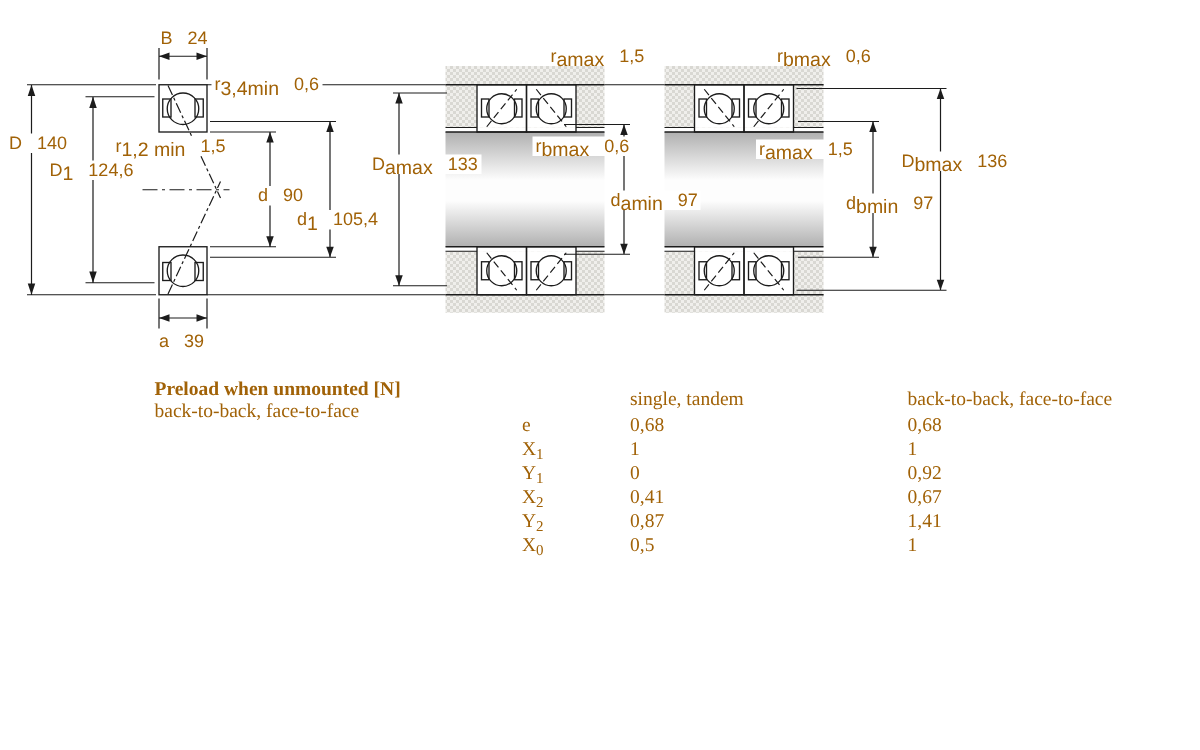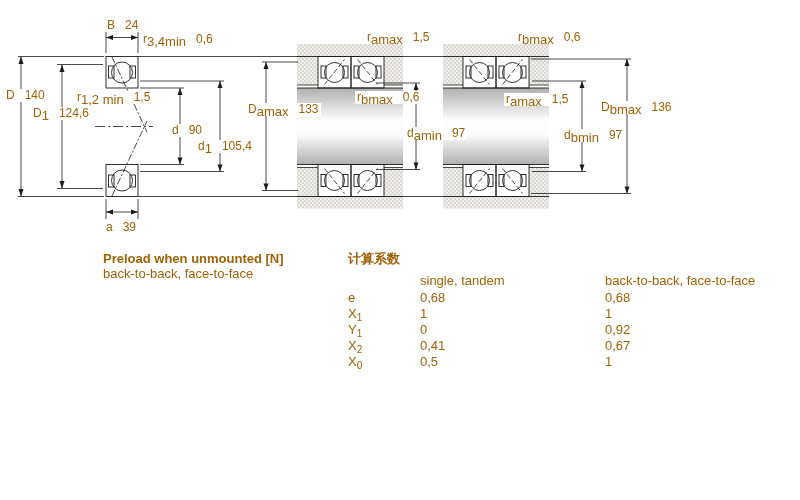--- a/index.html
+++ b/index.html
@@ -7,21 +7,21 @@
         font-family:"Liberation Sans",sans-serif;color:#a16207;}
   svg{position:absolute;left:0;top:0;}
   .ln{stroke:#1c1c1c;stroke-width:0.9;fill:none;}
   .dim{stroke:#1c1c1c;stroke-width:0.8;fill:none;}
   .arr{fill:#1c1c1c;stroke:none;}
   
   .dlab{position:absolute;font-size:12px;line-height:12px;background:#fff;padding:0 2px;white-space:nowrap;}
   .dlab sub{font-size:13px;line-height:9px;vertical-align:-3px;}
   .dlab .val{margin-left:10px;}
   
-  .tbl{position:absolute;font-family:Liberation Sans, sans-serif;font-size:13px;line-height:15px;white-space:nowrap;}
+  .tbl{position:absolute;font-family:Liberation Serif, serif;font-size:13px;line-height:15px;white-space:nowrap;}
   .tbl .t-title{font-weight:bold;}
   .prow{margin-top:0;}
   .prow span{display:inline-block;}
   .prow .pc0{width:71px;}
   .prow .pc1{width:72px;}
   .frow{position:relative;height:16px;line-height:16px;}
   .frow .c0{position:absolute;left:0;}
   .frow .c1{position:absolute;left:72px;}
   .frow .c2{position:absolute;left:257px;}
   .tbl sub{font-size:10px;vertical-align:-3px;}
@@ -177,21 +177,21 @@
       <polygon class="arr" points="627,59 624.5,66 629.5,66"></polygon>
       <polygon class="arr" points="627,193.5 624.5,186.5 629.5,186.5"></polygon>
 
       <path class="dim" d="M532 81 H586 M532 171.5 H586 M582 81 V171.5"></path>
       <polygon class="arr" points="582,81 579.5,88 584.5,88"></polygon>
       <polygon class="arr" points="582,171.5 579.5,164.5 584.5,164.5"></polygon>
     </g>
   </svg>
 
   <div class="dlab" style="left:105px;top:19px"><span>B</span><sub></sub><span class="val">24</span></div>
-  <div class="dlab" style="left:141px;top:33px"><span>r</span><sub>3,4min</sub><span class="val">0,6</span></div>
+  <div class="dlab" style="left:141px;top:50px"><span>r</span><sub>3,4min</sub><span class="val">0,6</span></div>
   <div class="dlab" style="left:4px;top:89px"><span>D</span><sub></sub><span class="val">140</span></div>
   <div class="dlab" style="left:31px;top:107px"><span>D</span><sub>1</sub><span class="val">124,6</span></div>
   <div class="dlab" style="left:75px;top:91px"><span>r</span><sub>1,2 min</sub><span class="val">1,5</span></div>
   <div class="dlab" style="left:170px;top:124px"><span>d</span><sub></sub><span class="val">90</span></div>
   <div class="dlab" style="left:196px;top:140px"><span>d</span><sub>1</sub><span class="val">105,4</span></div>
   <div class="dlab" style="left:104px;top:221px"><span>a</span><sub></sub><span class="val">39</span></div>
 
   <div class="dlab" style="left:365px;top:31px"><span>r</span><sub>amax</sub><span class="val">1,5</span></div>
   <div class="dlab" style="left:246px;top:103px"><span>D</span><sub>amax</sub><span class="val">133</span></div>
   <div class="dlab" style="left:355px;top:91px"><span>r</span><sub>bmax</sub><span class="val">0,6</span></div>
@@ -201,21 +201,20 @@
   <div class="dlab" style="left:504px;top:93px"><span>r</span><sub>amax</sub><span class="val">1,5</span></div>
   <div class="dlab" style="left:599px;top:101px"><span>D</span><sub>bmax</sub><span class="val">136</span></div>
   <div class="dlab" style="left:562px;top:129px"><span>d</span><sub>bmin</sub><span class="val">97</span></div>
 
   <div class="tbl" style="left:103px;top:251px">
     <div class="t-title">Preload when unmounted [N]</div>
     <div>back-to-back, face-to-face</div>
   </div>
 
   <div class="tbl" style="left:348px;top:251px;width:440px">
-    <div class="t-title">计算系数</div>
     <div class="frow" style="margin-top:7px">
       <span class="c1">single, tandem</span>
       <span class="c2">back-to-back, face-to-face</span>
     </div>
     <div class="frow" style="margin-top:1px">
       <span class="c0"><span>e</span><sub></sub></span>
       <span class="c1">0,68</span>
       <span class="c2">0,68</span>
     </div>
     <div class="frow">
@@ -227,19 +226,24 @@
       <span class="c0"><span>Y</span><sub>1</sub></span>
       <span class="c1">0</span>
       <span class="c2">0,92</span>
     </div>
     <div class="frow">
       <span class="c0"><span>X</span><sub>2</sub></span>
       <span class="c1">0,41</span>
       <span class="c2">0,67</span>
     </div>
     <div class="frow">
+      <span class="c0"><span>Y</span><sub>2</sub></span>
+      <span class="c1">0,87</span>
+      <span class="c2">1,41</span>
+    </div>
+    <div class="frow">
       <span class="c0"><span>X</span><sub>0</sub></span>
       <span class="c1">0,5</span>
       <span class="c2">1</span>
     </div>
   </div>
 
 </div>
 
 </body></html>

